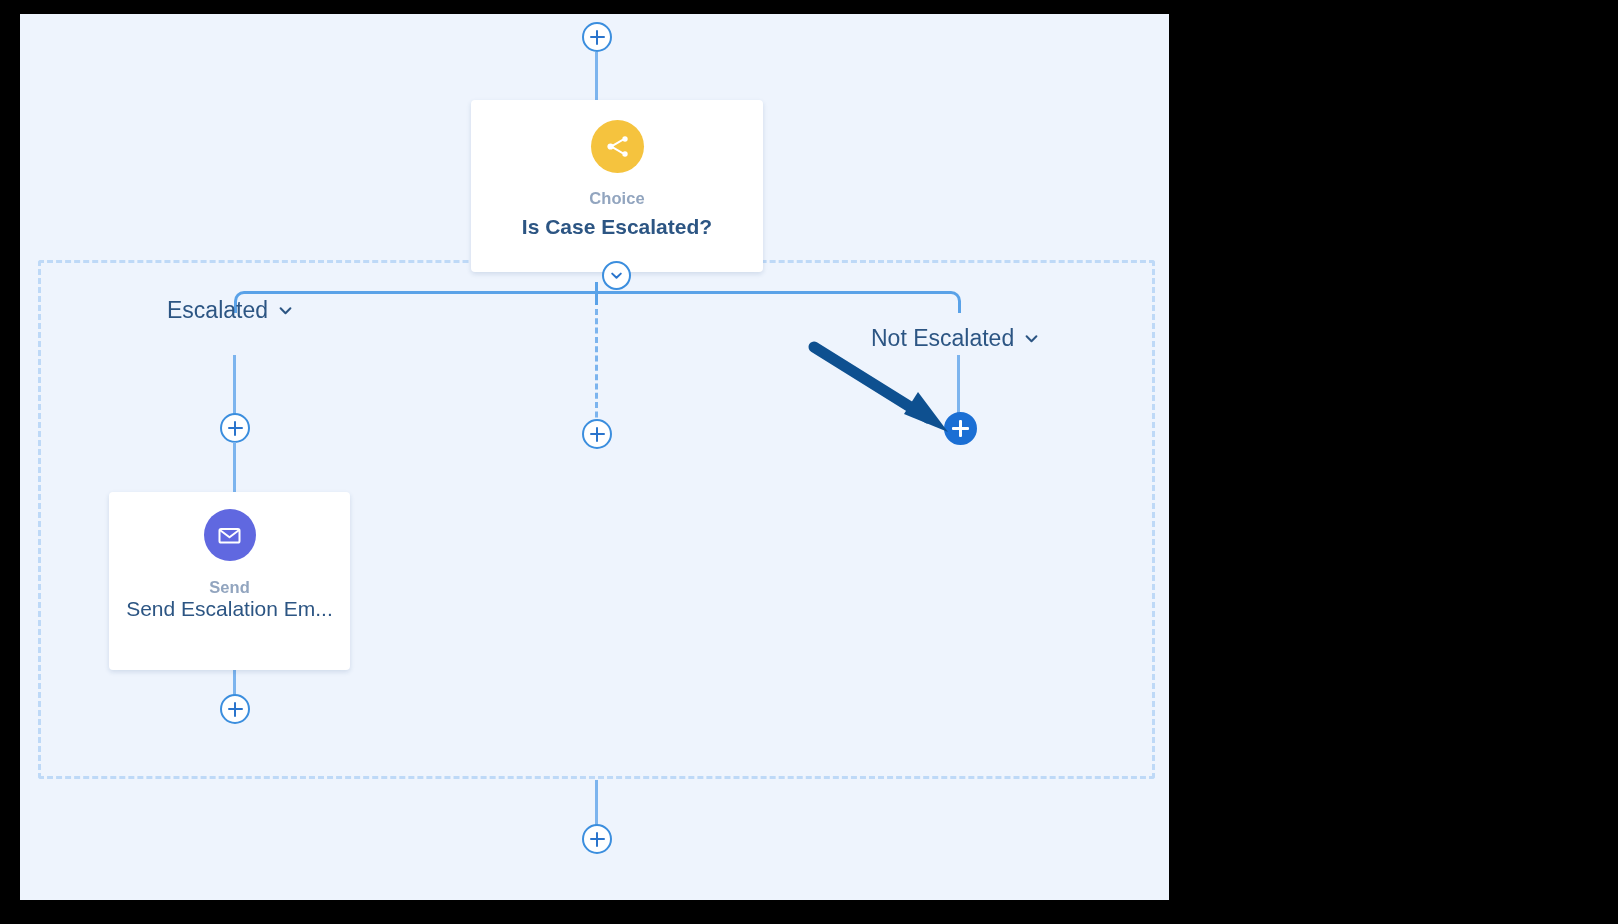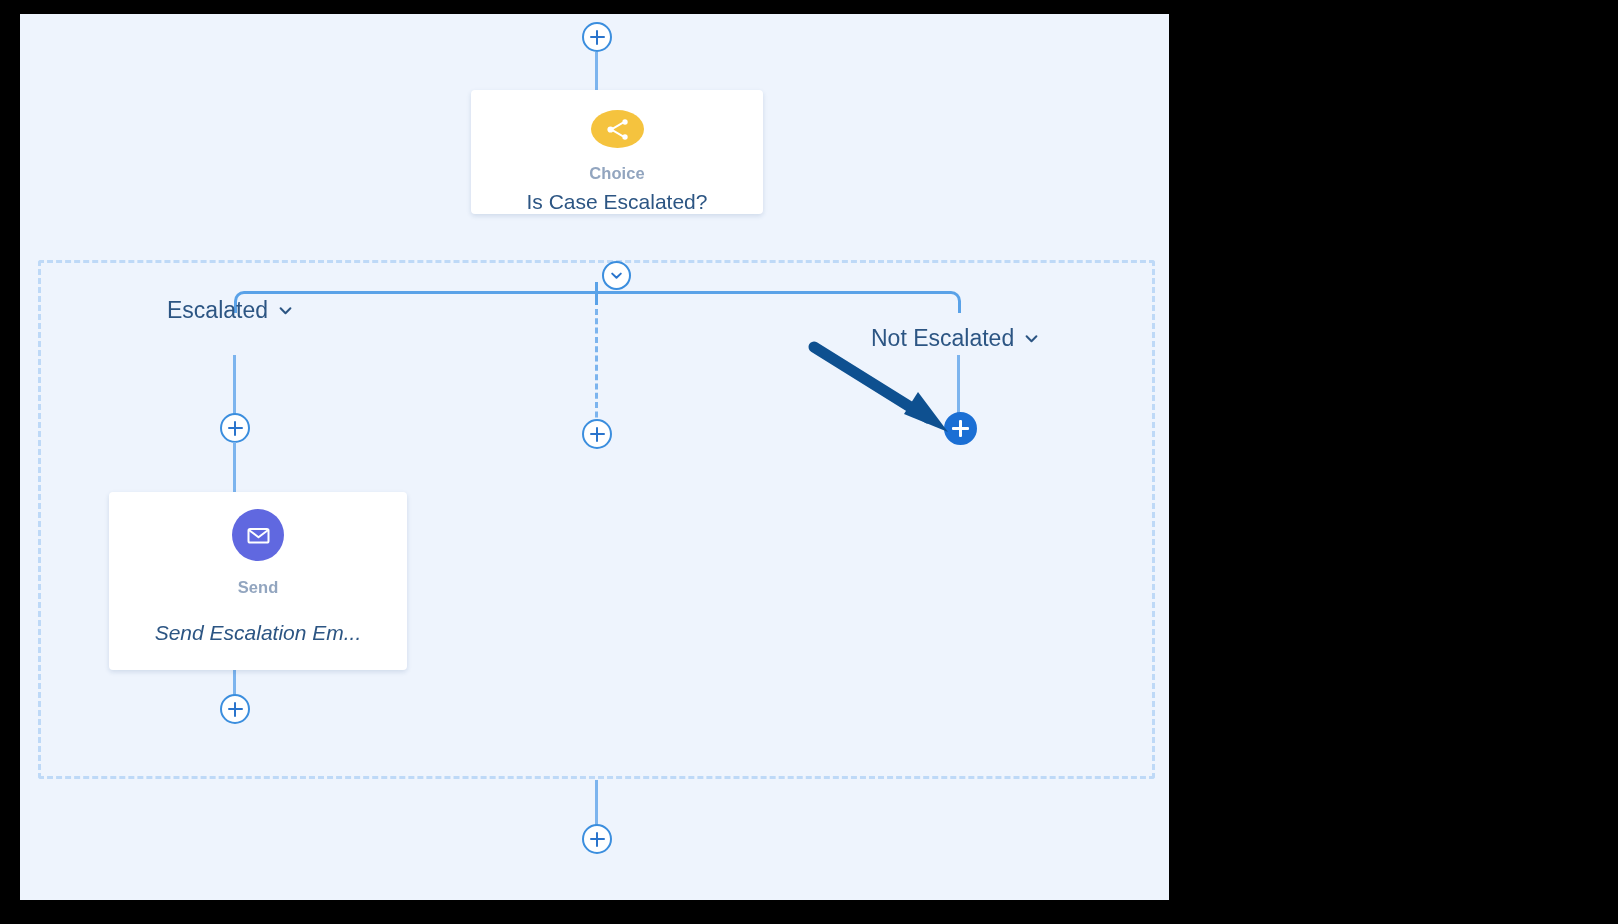--- a/index.html
+++ b/index.html
@@ -129,37 +129,37 @@
     letter-spacing: .1px;
   }
   .node-label {
     color: #2c5583;
     font-size: 21px;
     white-space: nowrap;
   }
 
   
   #node-choice {
-    left: 451px; top: 76px; width: 292px; height: 124px;
+    left: 451px; top: 86px; width: 292px; height: 172px;
   }
   #node-choice .node-icon {
     width: 53px; height: 53px; background: #f5c33e; margin-top: 20px;
   }
   #node-choice .node-type { margin-top: 16px; }
-  #node-choice .node-label { margin-top: 7px; }
+  #node-choice .node-label { margin-top: 7px; font-weight: bold; }
 
   
   #node-send {
-    left: 89px; top: 478px; width: 298px; height: 178px;
+    left: 89px; top: 478px; width: 241px; height: 178px;
   }
   #node-send .node-icon {
     width: 52px; height: 52px; background: #6068e0; margin-top: 17px;
   }
   #node-send .node-type { margin-top: 17px; }
-  #node-send .node-label { margin-top: 24px; font-style: italic; }
+  #node-send .node-label { margin-top: 0; }
 
   
   #decision-region {
     position: absolute;
     left: 18px;
     top: 246px;
     width: 1117px;
     height: 519px;
     border: 3px dashed #bed9f7;
     border-radius: 3px;

